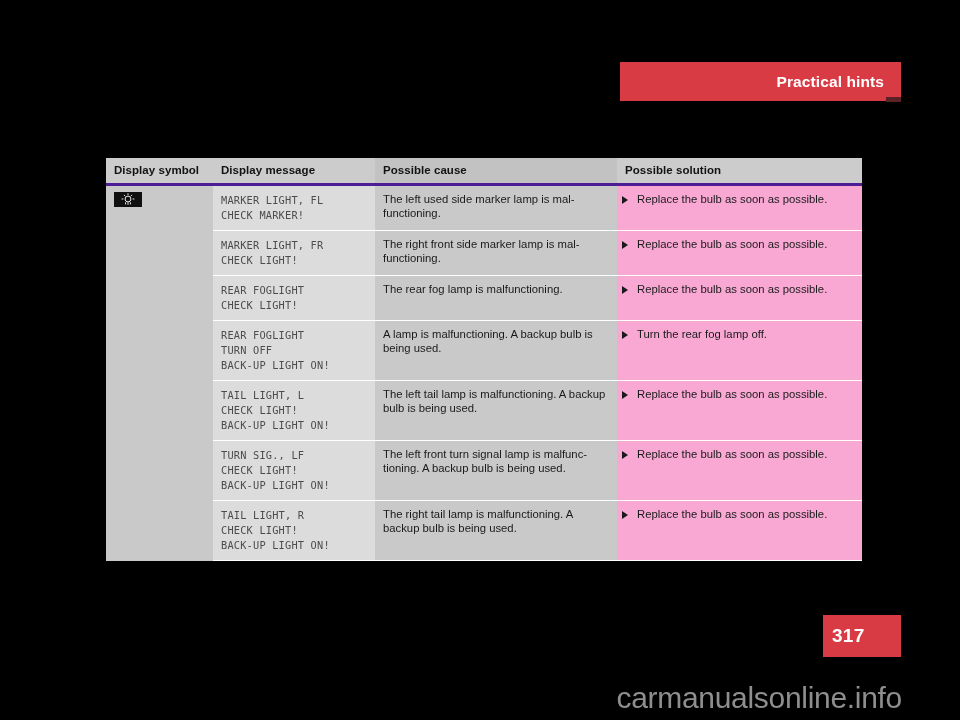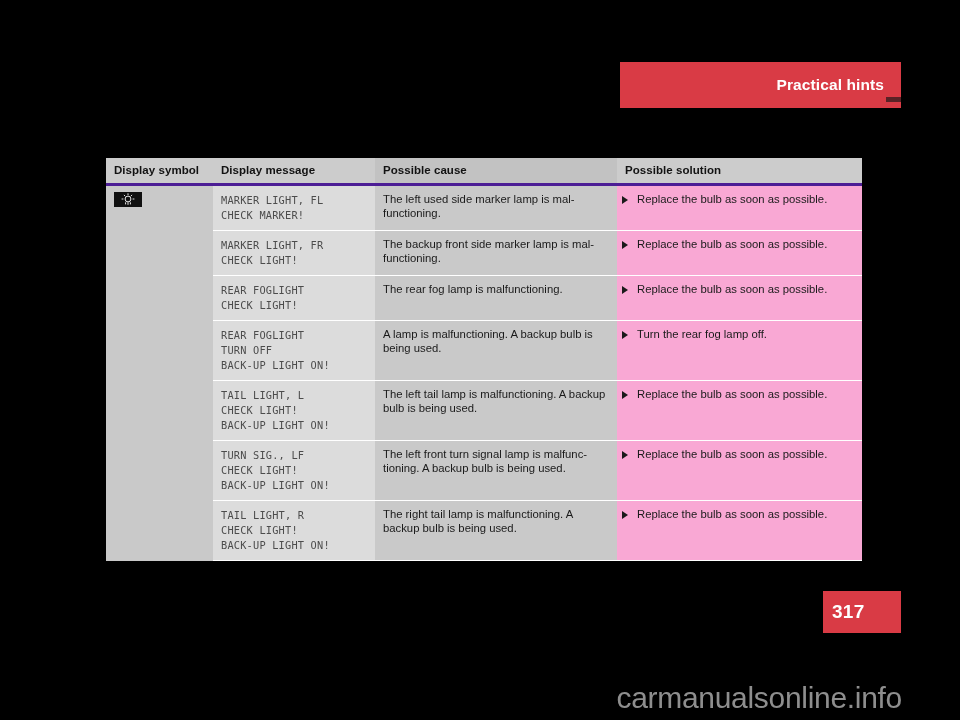--- a/index.html
+++ b/index.html
@@ -21,21 +21,21 @@
     inset: 0;
     background: #000000;
   }
 
   
   .chapter-header {
     position: absolute;
     left: 620px;
     top: 62px;
     width: 281px;
-    height: 46px;
+    height: 39px;
     background: #d93b45;
   }
   .chapter-header-label {
     position: absolute;
     right: 17px;
     top: 50%;
     transform: translateY(-50%);
     color: #ffffff;
     font-size: 15.5px;
     font-weight: bold;
@@ -137,21 +137,21 @@
     border-top: 4.5px solid transparent;
     border-bottom: 4.5px solid transparent;
     margin-top: 3.5px;
   }
   .sol-text { flex: 1 1 auto; }
 
   
   .page-badge {
     position: absolute;
     left: 823px;
-    top: 591px;
+    top: 615px;
     width: 78px;
     height: 42px;
     background: #d93b45;
   }
   .page-badge-num {
     position: absolute;
     left: 9px;
     top: 50%;
     transform: translateY(-50%);
     color: #ffffff;
@@ -220,21 +220,21 @@
             <div class="sol-row">
               <span class="sol-arrow"></span>
               <span class="sol-text">Replace the bulb as soon as possible.</span>
             </div>
           </td>
         </tr>
         <tr>
           <td class="cell-symbol"></td>
           <td class="cell-message">MARKER LIGHT, FR
 CHECK LIGHT!</td>
-          <td class="cell-cause">The backup front side marker lamp is mal-functioning.</td>
+          <td class="cell-cause">The right front side marker lamp is mal-functioning.</td>
           <td class="cell-solution">
             <div class="sol-row">
               <span class="sol-arrow"></span>
               <span class="sol-text">Replace the bulb as soon as possible.</span>
             </div>
           </td>
         </tr>
         <tr>
           <td class="cell-symbol"></td>
           <td class="cell-message">REAR FOGLIGHT

